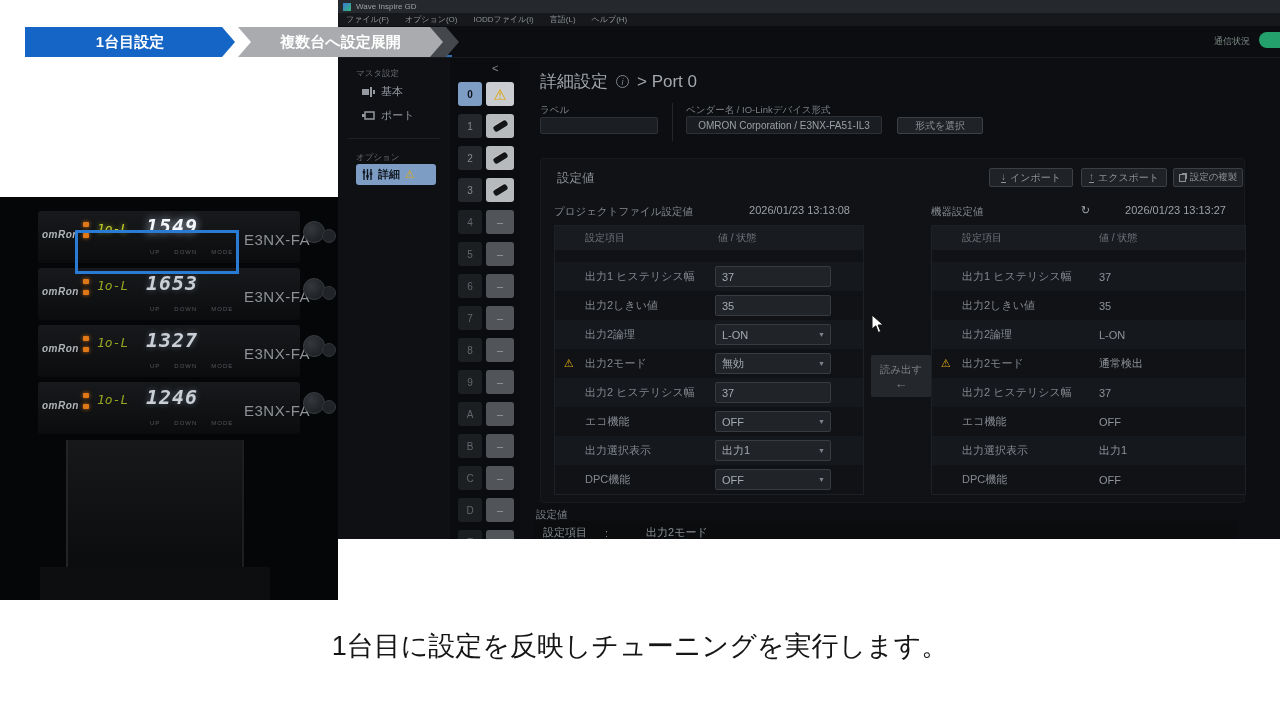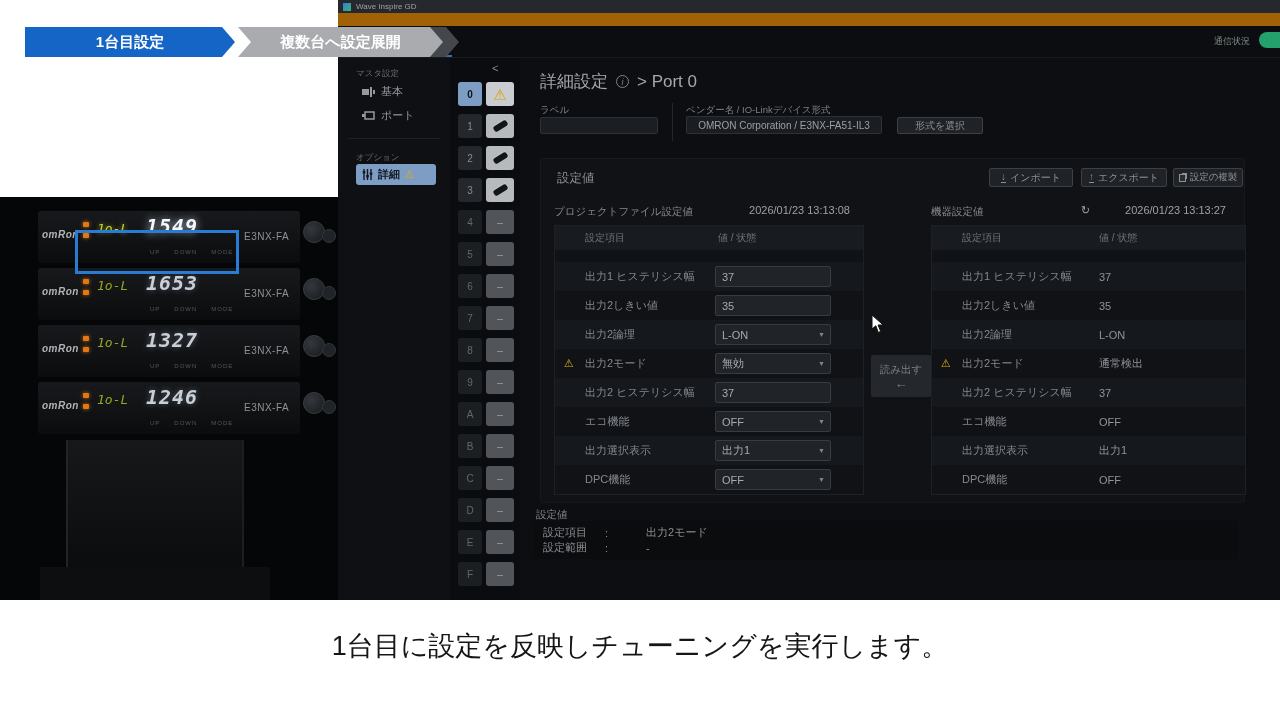--- a/index.html
+++ b/index.html
@@ -1,21 +1,21 @@
 <!DOCTYPE html>
 <html><head>
 <meta charset="utf-8">
 <style>
   html,body{margin:0;padding:0;background:#888;}
   *{box-sizing:border-box;font-family:"Liberation Sans","DejaVu Sans",sans-serif;}
   .stage{position:relative;width:1280px;height:720px;background:#fff;overflow:hidden;margin:0 auto;}
   .abs{position:absolute;}
 
   
-  .app{position:absolute;left:338px;top:0;width:942px;height:600px;background:#a16207;overflow:hidden;}
+  .app{position:absolute;left:338px;top:0;width:942px;height:539px;background:#a3a3a3;overflow:hidden;}
   .titlebar{position:absolute;left:0;top:0;width:100%;height:13px;background:#25282c;display:flex;align-items:center;padding-left:5px;}
   .app-icon{width:8px;height:8px;background:linear-gradient(135deg,#3a7bd5,#35b47a);margin-right:5px;}
   .titlebar-text{font-size:8px;color:#9da1a5;}
   .menubar{position:absolute;left:0;top:13px;width:100%;height:13px;background:#16181b;display:flex;align-items:center;gap:16px;padding-left:8px;}
   .menu-item{font-size:8px;color:#8c9094;}
   .topbar{position:absolute;left:0;top:26px;width:100%;height:32px;background:#0b0d10;border-bottom:1px solid #171a1e;}
   .tab-underline{position:absolute;left:96px;top:29px;width:18px;height:2px;background:#2f6fb2;}
   .comm-label{position:absolute;right:30px;top:9px;font-size:9px;color:#7d8a84;}
   .comm-pill{position:absolute;left:921px;top:6px;width:34px;height:16px;border-radius:8px;background:#23a06b;}
 
@@ -96,21 +96,21 @@
 
   
   .photo{position:absolute;left:0;top:197px;width:338px;height:403px;background:#050607;overflow:hidden;}
   .sensor-row{position:absolute;left:0;width:338px;height:57px;}
   .sensor-body{position:absolute;left:38px;top:2px;width:262px;height:52px;background:linear-gradient(180deg,#17191c 0%,#101214 55%,#0b0c0e 100%);border-radius:3px;}
   .brand{position:absolute;left:42px;top:20px;font-size:10px;font-weight:bold;font-style:italic;color:#b0b4b8;letter-spacing:.5px;}
   .led{position:absolute;width:6px;height:5px;background:#e07818;border-radius:1px;box-shadow:0 0 4px #c96a12;}
   .chan{position:absolute;left:97px;top:12px;font-family:"DejaVu Sans Mono",monospace;font-style:italic;font-size:13px;color:#96a41f;}
   .digits{position:absolute;left:146px;top:5px;font-family:"DejaVu Sans Mono",monospace;font-style:italic;font-weight:bold;font-size:20px;letter-spacing:1px;color:#c9cfd5;text-shadow:0 0 6px rgba(200,220,255,.35);}
   .ctrl-labels{position:absolute;left:150px;top:40px;display:flex;gap:14px;font-size:6px;color:#53575b;letter-spacing:1px;}
-  .model{position:absolute;left:244px;top:22px;font-size:10px;color:#8e9296;letter-spacing:.5px;}
+  .model{position:absolute;left:244px;top:22px;font-size:15px;color:#8e9296;letter-spacing:.5px;}
   .knob{position:absolute;left:303px;top:12px;width:22px;height:22px;border-radius:50%;background:radial-gradient(circle at 35% 35%,#34383c,#17191c);border:1px solid #3a3e42;}
   .knob2{position:absolute;left:322px;top:20px;width:14px;height:14px;border-radius:50%;background:#202327;border:1px solid #33373b;}
   .sensor-row.hl .chan{color:#c6d22b;text-shadow:0 0 5px #9fb31a;}
   .sensor-row.hl .digits{color:#f4f8fc;text-shadow:0 0 8px rgba(220,235,255,.8);}
   .hl-box{position:absolute;left:75px;top:21px;width:164px;height:44px;border:3px solid #2a7bd4;z-index:4;}
   .bracket{position:absolute;left:66px;top:243px;width:178px;height:140px;background:linear-gradient(180deg,#17181a,#0a0b0c);border-left:2px solid #222528;border-right:2px solid #1c1f22;}
   .bracket-base{position:absolute;left:40px;top:370px;width:230px;height:33px;background:#0d0e10;}
 
   
   .caption-bar{position:absolute;left:0;top:600px;width:1280px;height:120px;background:#ffffff;}
@@ -123,20 +123,27 @@
 
 <div class="stage">
 
   <div class="app">
 
     <div class="titlebar">
       <div class="app-icon"></div>
       <span class="titlebar-text">Wave Inspire GD</span>
     </div>
 
+    <div class="menubar">
+        <span class="menu-item">ファイル(F)</span>
+        <span class="menu-item">オプション(O)</span>
+        <span class="menu-item">IODDファイル(I)</span>
+        <span class="menu-item">言語(L)</span>
+        <span class="menu-item">ヘルプ(H)</span>
+      </div>
 
     <div class="topbar">
       <div class="tab-underline"></div>
       <span class="comm-label">通信状況</span>
       <div class="comm-pill"></div>
     </div>
 
     <div class="sidebar">
       <div class="side-group-title" style="top:10px">マスタ設定</div>
       <div class="side-item" style="top:26px">

